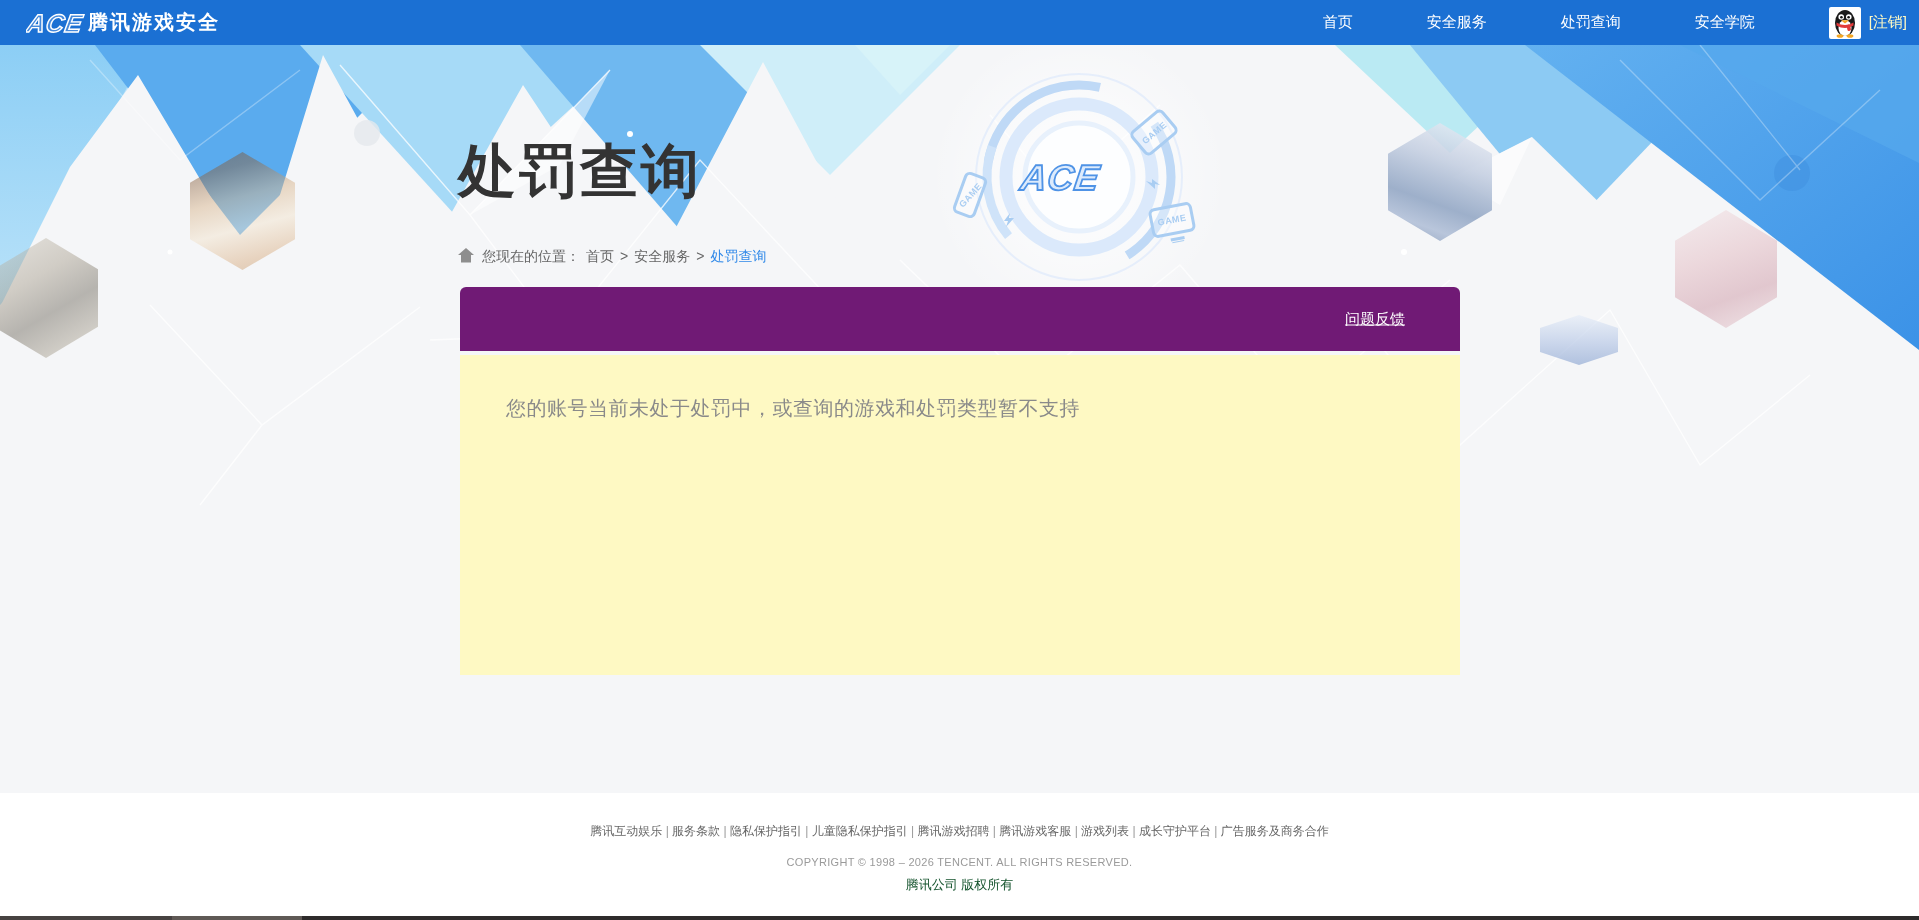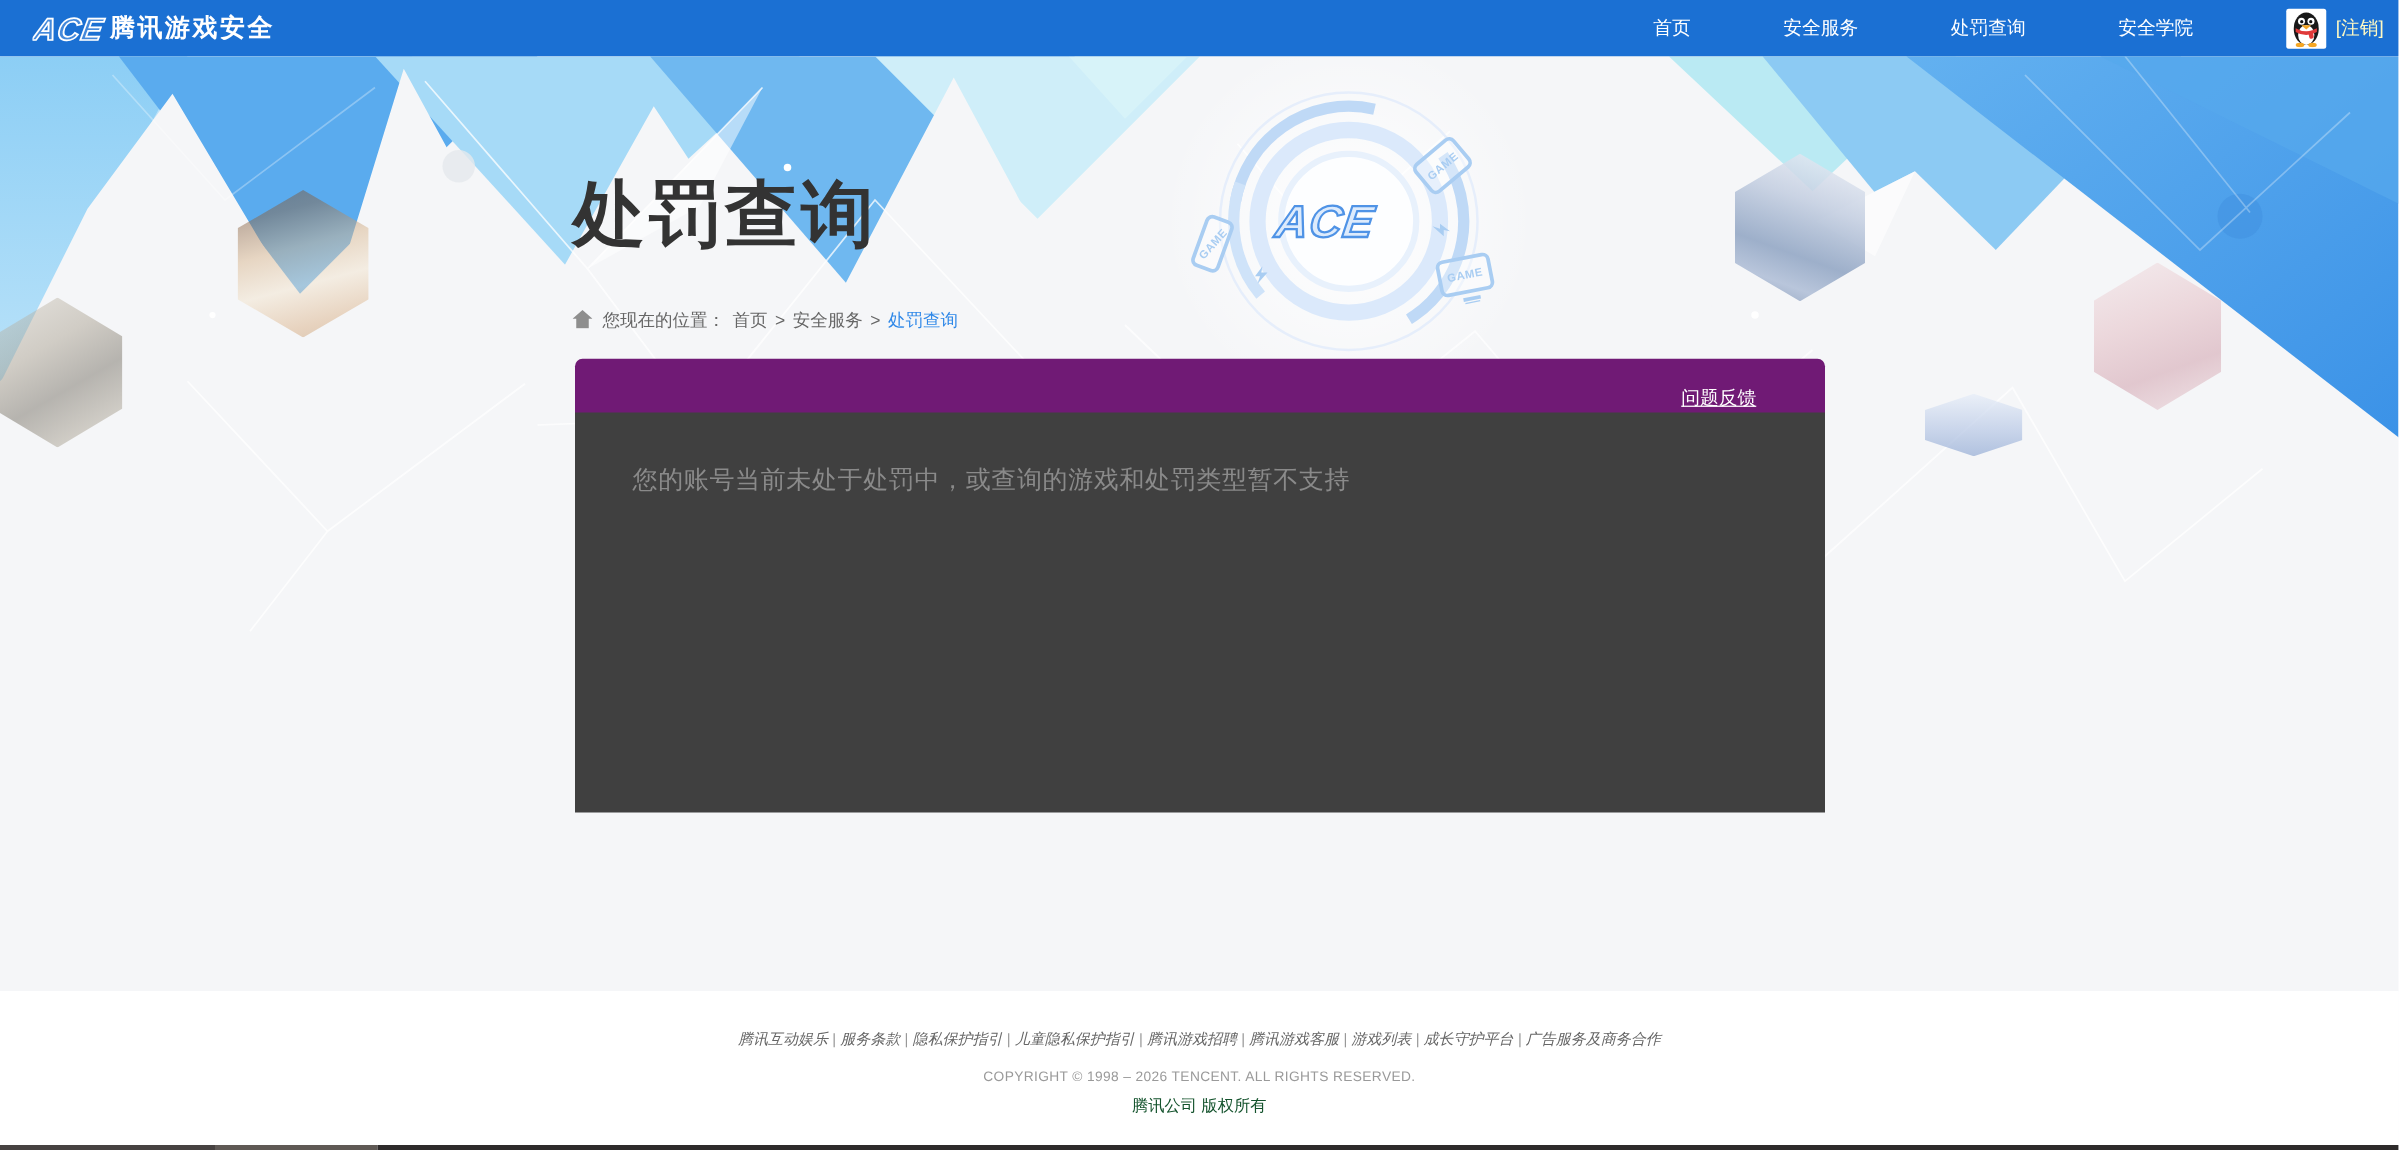--- a/index.html
+++ b/index.html
@@ -47,26 +47,26 @@
   .hero-title { position:absolute; left:458px; top:88px; font-size:58px; font-weight:800; color:#333; letter-spacing:3px; }
   .crumbs { position:absolute; left:458px; top:203px; display:flex; font-size:14px; color:#666; }
   .crumbs .home-ic { margin-right:8px; display:flex; }
   .crumbs span { margin-right:6px; white-space:nowrap; }
   .crumb-link { cursor:pointer; }
   .crumb-cur { color:#2f88e8; cursor:pointer; }
 
   
   .panel-head { position:absolute; left:460px; top:287px; width:1000px; height:64px; background:#701a75; border-radius:6px 6px 0 0; z-index:5; }
   .feedback { position:absolute; right:55px; top:50%; transform:translateY(-50%); color:#fff; font-size:15px; text-decoration:underline; cursor:pointer; white-space:nowrap; }
-  .panel-body { position:absolute; left:460px; top:330px; width:1000px; height:320px; background:#404040; z-index:5; }
+  .panel-body { position:absolute; left:460px; top:355px; width:1000px; height:320px; background:#fef9c3; z-index:5; }
   .panel-msg { position:absolute; left:46px; top:40px; font-size:20px; color:#8a8a8a; letter-spacing:.5px; }
 
   
   .footer { position:absolute; left:0; top:793px; width:1919px; height:123px; background:#fff; text-align:center; }
-  .flinks { margin-top:30px; font-size:12px; color:#666;font-style:italic; }
+  .flinks { margin-top:30px; font-size:12px; color:#666; }
   .flinks .flink { cursor:pointer; }
   .flinks .sep { color:#999; white-space:pre; }
   .fcopy { margin-top:16px; font-size:11px; color:#9a9a9a; letter-spacing:.3px; }
   .fcompany { margin-top:8px; font-size:13px; color:#14532d; }
 
   
   .bstrip { position:absolute; left:0; top:916px; height:4px; z-index:40; }
   .bs1 { width:172px; background:#474241; }
   .bs2 { left:172px; width:130px; background:#5f5955; }
   .bs3 { left:302px; width:1617px; background:#2e2b2b; }

